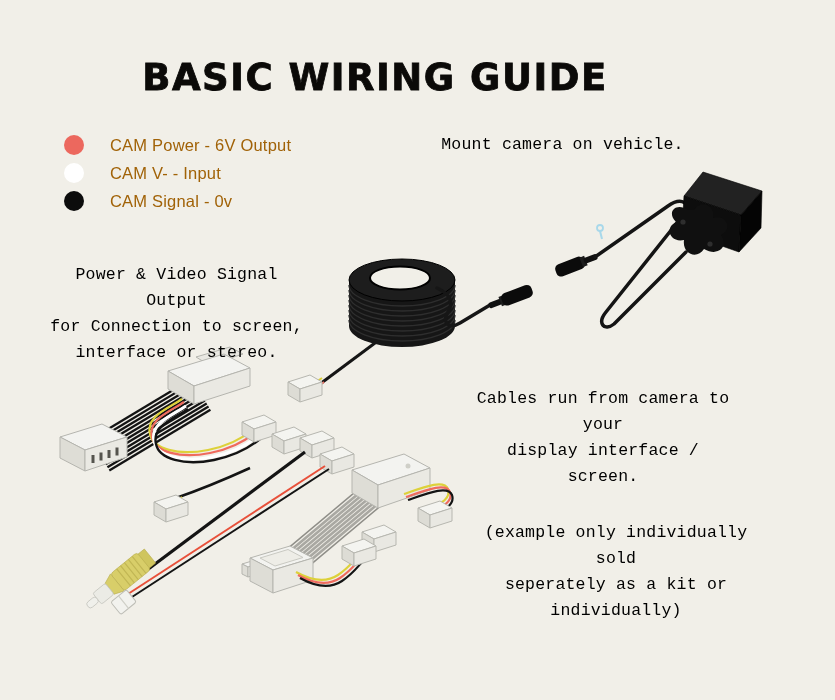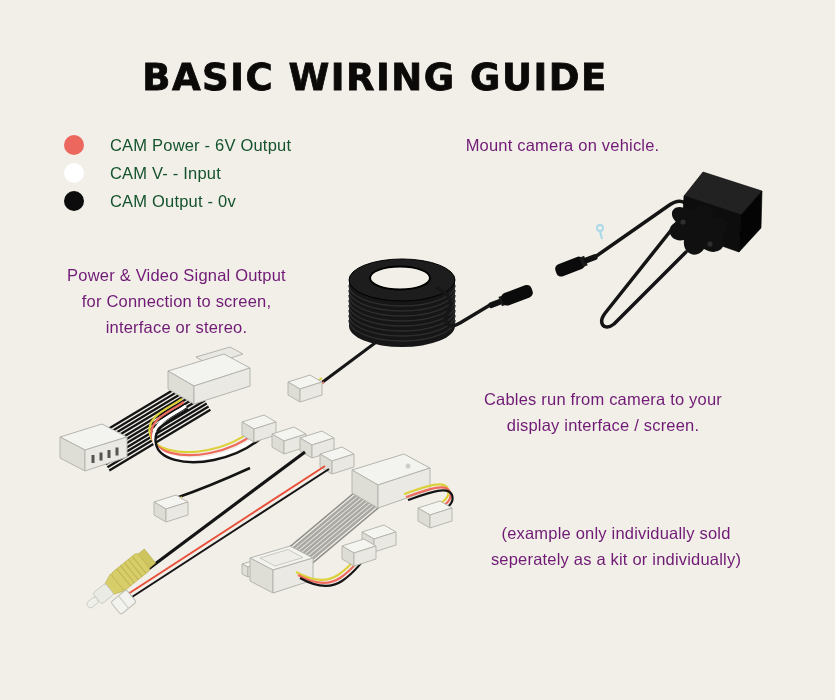--- a/index.html
+++ b/index.html
@@ -13,24 +13,24 @@
   .title{
     left:0;top:56px;width:750px;text-align:center;
     font-family:"DejaVu Sans", sans-serif;
     font-size:37px;font-weight:bold;letter-spacing:1.5px;
     color:#0b0a08;
     -webkit-text-stroke:0.8px #0b0a08;
   }
   .legend{left:64px;top:131px;}
   .legend-row{display:flex;align-items:center;height:28px;}
   .dot{width:20px;height:20px;border-radius:50%;margin-right:26px;flex:0 0 auto;}
-  .legend-label{font-size:16.5px;letter-spacing:0.2px;color:#14532d;}
+  .legend-label{font-size:16.5px;letter-spacing:0.2px;color:#a16207;}
   .caption{
     font-size:16.5px;line-height:26px;letter-spacing:0.2px;
-    text-align:center;white-space:pre-line;color:#701a75;
+    text-align:center;white-space:pre-line;color:#000000;font-family:Liberation Mono, monospace;
   }
   .cap-mount{left:420px;top:132px;width:285px;}
   .cap-power{left:44px;top:262px;width:265px;text-align:center;}
   .cap-cables{left:468px;top:386px;width:270px;}
   .cap-example{left:460px;top:520px;width:312px;}
   svg{position:absolute;left:0;top:0;}
 </style>
 </head>
 <body>
 
@@ -212,21 +212,21 @@
   <div class="legend-row">
     <span class="dot" style="background: rgb(236, 104, 94);"></span>
     <span class="legend-label">CAM Power - 6V Output</span>
   </div>
   <div class="legend-row">
     <span class="dot" style="background: rgb(255, 255, 255);"></span>
     <span class="legend-label">CAM V- - Input</span>
   </div>
   <div class="legend-row">
     <span class="dot" style="background: rgb(12, 12, 12);"></span>
-    <span class="legend-label">CAM Output - 0v</span>
+    <span class="legend-label">CAM Signal - 0v</span>
   </div>
 </div>
 
 <div class="abs caption cap-mount">Mount camera on vehicle.</div>
 <div class="abs caption cap-power">Power &amp; Video Signal Output
 for Connection to screen,
 interface or stereo.</div>
 <div class="abs caption cap-cables">Cables run from camera to your
 display interface / screen.</div>
 <div class="abs caption cap-example">(example only individually sold

